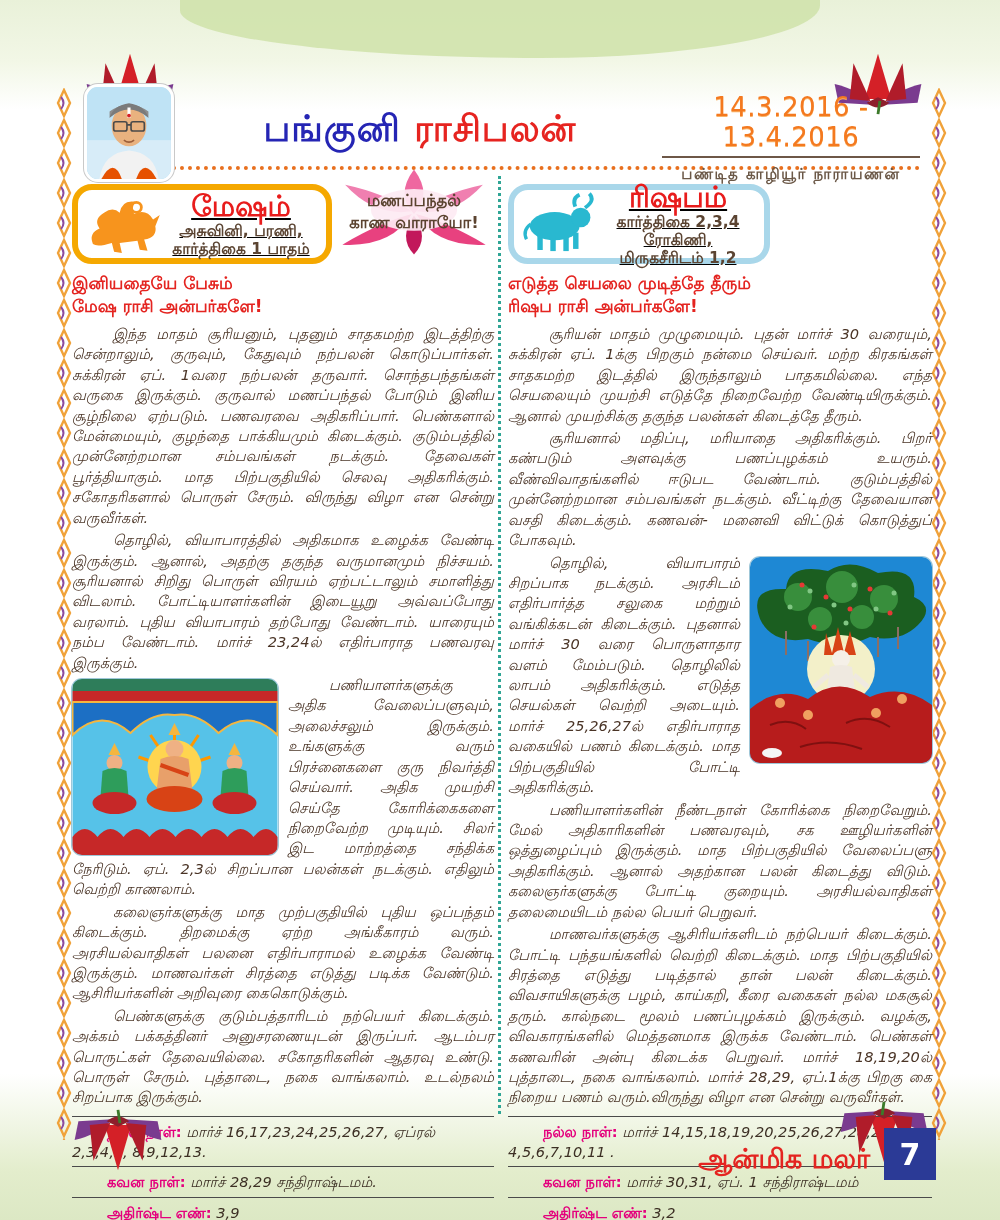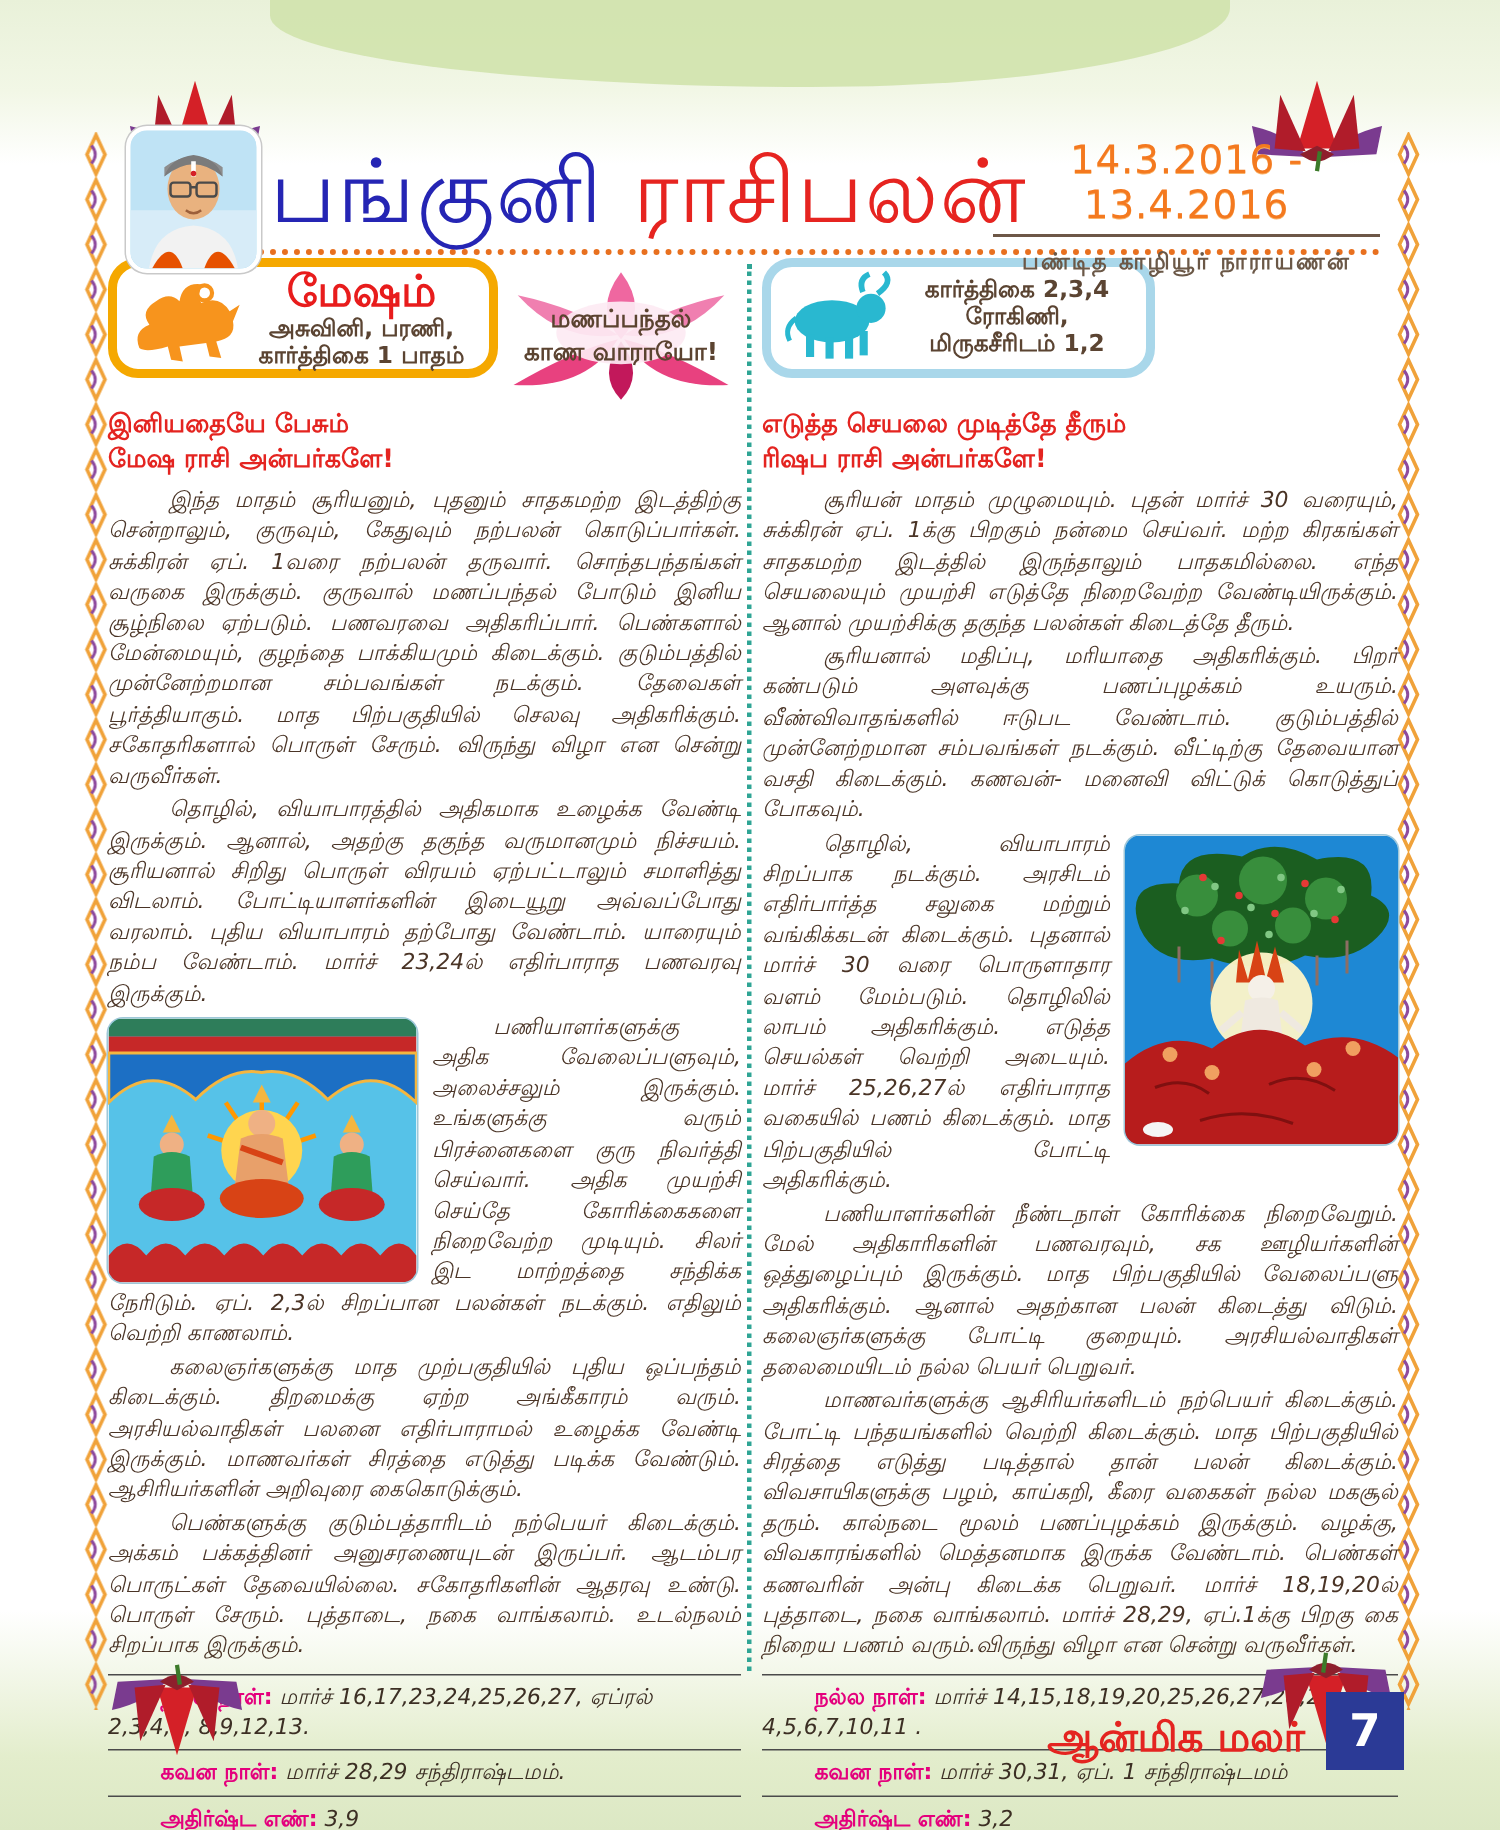--- a/index.html
+++ b/index.html
@@ -7,42 +7,42 @@
   .page{position:relative;width:1000px;height:1220px;overflow:hidden;
         background:linear-gradient(180deg,#e9f1d9 0%,#f2f7e6 5%,#ffffff 9%,#ffffff 88%,#e3edcc 96%,#dce8c4 100%);}
   .top-blob{position:absolute;left:180px;top:0;width:640px;height:58px;background:#cfe2a9;
             border-radius:0 0 48% 62%/0 0 100% 90%;opacity:.85;}
   .side-border{position:absolute;top:88px;width:18px;height:1052px;}
   .side-border.left{left:55px;} .side-border.right{right:52px;}
 
   
   .photo-frame{position:absolute;left:84px;top:84px;width:84px;height:92px;border-radius:14px;
                overflow:hidden;border:3px solid #fff;box-shadow:0 0 0 1px #c9c9c9;background:#bfe3f5;z-index:3;}
-  .title{position:absolute;left:180px;top:93px;width:480px;text-align:center;font-size:59px;
-         font-weight:400;letter-spacing:1px;white-space:nowrap;z-index:2;}
+  .title{position:absolute;left:180px;top:108px;width:480px;text-align:center;font-size:36px;
+         font-weight:700;letter-spacing:1px;white-space:nowrap;z-index:2;}
   .title .t1{color:#2525b4;} .title .t2{color:#e62420;}
   .datebox{position:absolute;left:662px;top:92px;width:258px;text-align:center;z-index:2;}
   .date-range{color:#f4791f;font-size:26px;font-weight:400;letter-spacing:.5px;
               text-shadow:0 1px 0 #f9b36a;padding-bottom:4px;border-bottom:2px solid #6d5747;}
   .author{color:#6b5847;font-size:15px;font-weight:700;letter-spacing:1.5px;margin-top:7px;}
   .dotted-sep{position:absolute;left:172px;top:166px;width:748px;border-bottom:4px dotted #e8701f;}
 
   
   .corner-flower{position:absolute;width:120px;height:66px;z-index:1;}
   .fl-tl{left:70px;top:50px;} .fl-tr{right:62px;top:50px;transform:scaleX(-1);}
   .fl-bl{left:58px;top:1108px;transform:rotate(180deg);}
   .fl-br{right:56px;top:1100px;transform:rotate(180deg) scaleX(-1);}
 
   
   .col{position:absolute;top:172px;}
   .col-left{left:72px;width:422px;}
   .col-right{left:508px;width:424px;}
   .col-divider{position:absolute;left:498px;top:176px;height:938px;border-left:3px dotted #2fa595;}
 
-  .sign-row{display:flex;align-items:flex-start;height:92px;margin-bottom:4px;}
+  .sign-row{display:flex;align-items:flex-end;height:92px;margin-bottom:4px;text-decoration:underline;}
   .sign-box{position:relative;width:262px;height:80px;background:#fff;border-radius:20px;
             display:flex;align-items:center;padding:2px 6px;box-sizing:border-box;}
   .sign-box.aries{border:6px solid #f5a800;}
   .sign-box.taurus{border:6px solid #a9d7ea;}
   .sign-icon{flex:0 0 78px;height:64px;}
   .sign-text{flex:1;text-align:center;line-height:1.15;}
   .sign-name{color:#e81c1c;font-size:29px;font-weight:800;}
   .sign-stars{color:#5b4432;font-size:15.5px;font-weight:700;}
   .lotus-banner{position:relative;width:160px;height:104px;margin-left:2px;flex:0 0 160px;}
   .lotus-banner svg{position:absolute;left:0;top:0;width:100%;height:100%;}
@@ -269,20 +269,21 @@
           <circle cx="56" cy="22" r="9" fill="#29b8d0"></circle>
           <path d="M60 13 Q70 6 64 0" stroke="#29b8d0" stroke-width="3.5" fill="none"></path>
           <path d="M51 12 Q48 4 55 1" stroke="#29b8d0" stroke-width="3.5" fill="none"></path>
           <rect x="16" y="38" width="5" height="14" fill="#29b8d0"></rect>
           <rect x="28" y="40" width="5" height="13" fill="#29b8d0"></rect>
           <rect x="40" y="40" width="5" height="13" fill="#29b8d0"></rect>
           <rect x="49" y="36" width="5" height="15" fill="#29b8d0"></rect>
           <path d="M10 28 Q2 34 6 42" stroke="#29b8d0" stroke-width="3" fill="none"></path>
         </svg>
         <div class="sign-text">
+          <div class="sign-name">ரிஷபம்</div>
           <div class="sign-stars">கார்த்திகை 2,3,4</div>
           <div class="sign-stars">ரோகிணி,</div>
           <div class="sign-stars">மிருகசீரிடம் 1,2</div>
         </div>
       </div>
     </div>
 
     <div class="col-heading">
       <div>எடுத்த செயலை முடித்தே தீரும்</div>
       <div>ரிஷப ராசி அன்பர்களே!</div>

